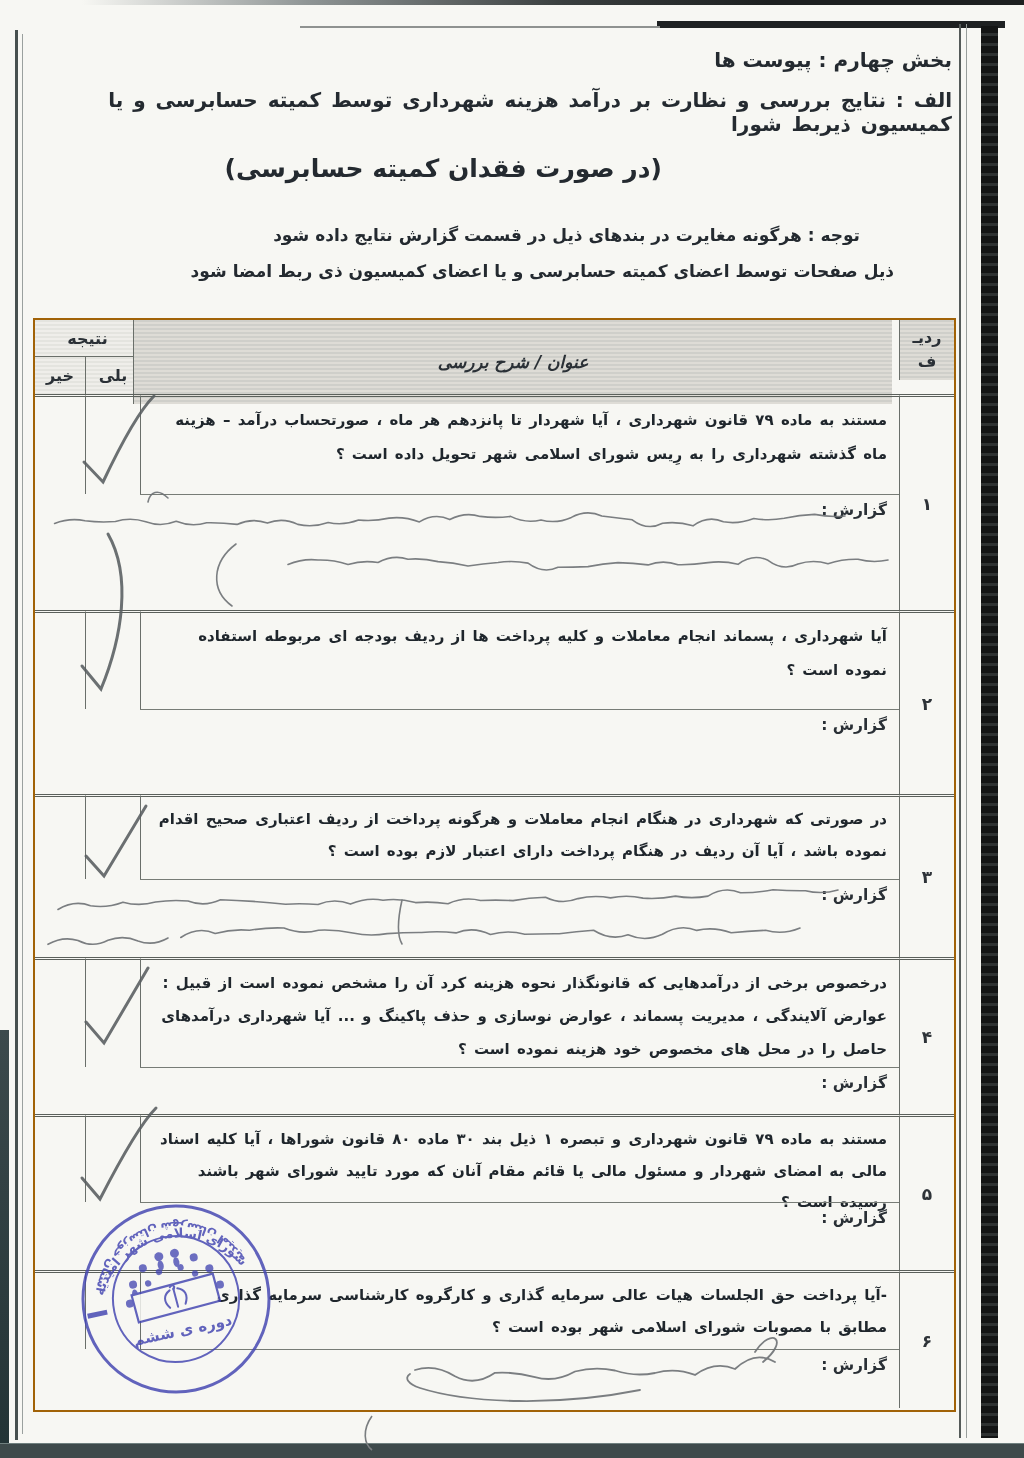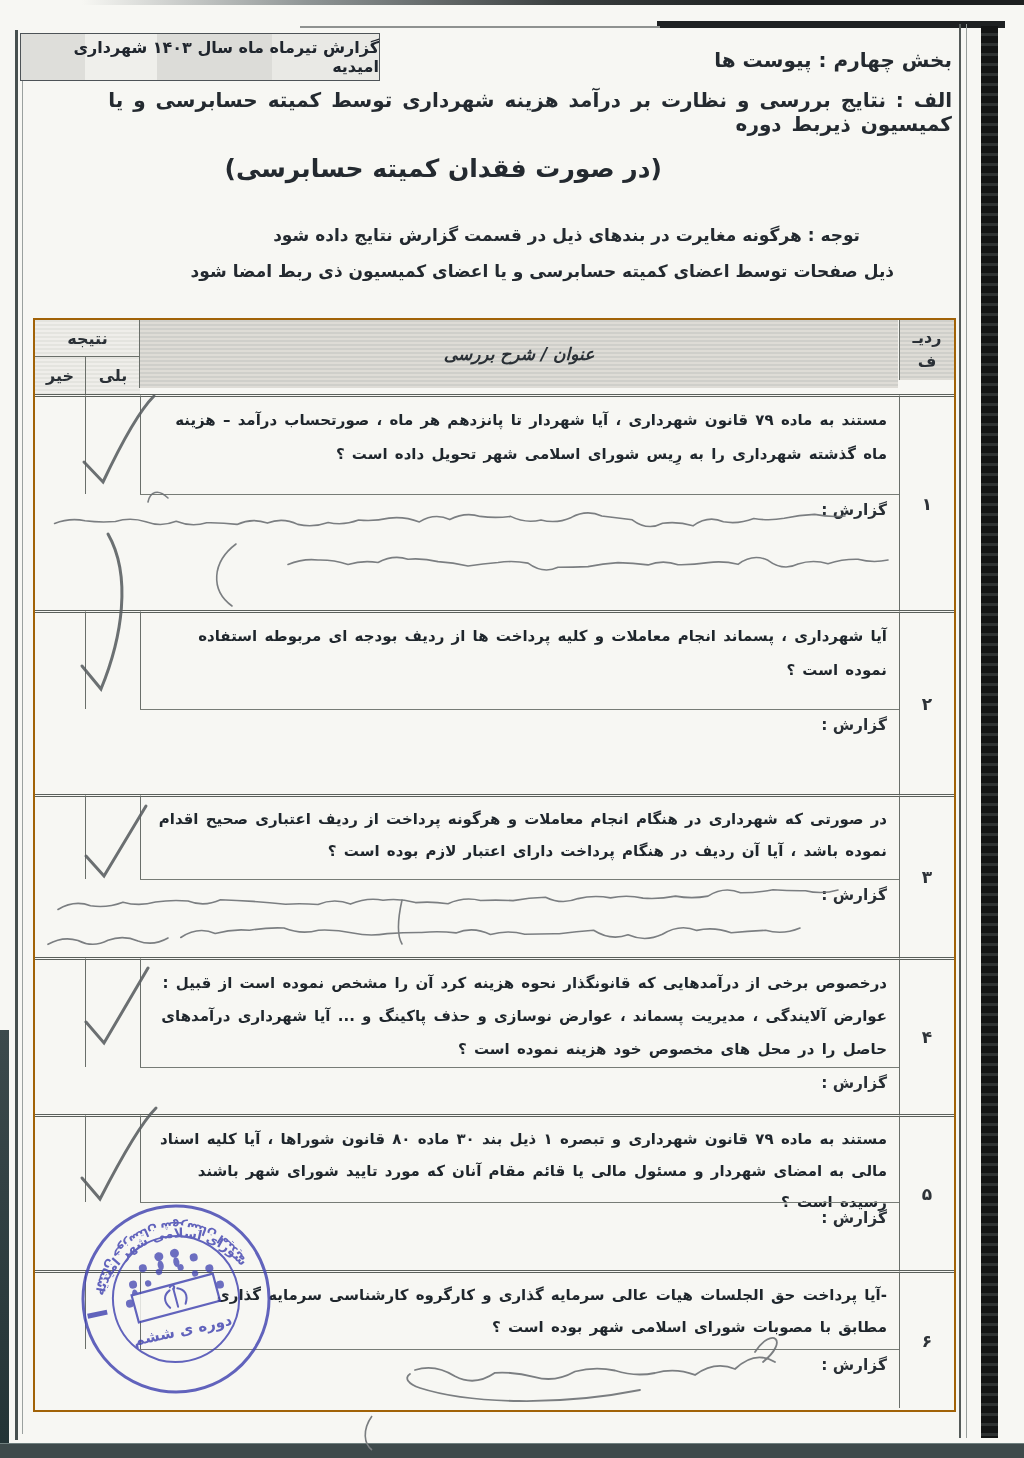--- a/index.html
+++ b/index.html
@@ -71,38 +71,35 @@
   <div class="frame-top-thick"></div>
   <div class="frame-top-thin"></div>
   <div class="frame-left-a"></div>
   <div class="frame-left-b"></div>
   <div class="scan-left-band"></div>
   <div class="frame-right-a"></div>
   <div class="frame-right-b"></div>
   <div class="scan-right-bar"></div>
   <div class="scan-bottom"></div>
 
-  <div class="corner-box">
-    <span>گزارش  تیرماه ماه سال ۱۴۰۳ شهرداری امیدیه</span>
-  </div>
 
   <div class="headings">
     <div class="h-part">بخش چهارم : پیوست ها</div>
-    <div class="h-alef">الف : نتایج بررسی و نظارت بر درآمد هزینه شهرداری توسط کمیته حسابرسی و یا کمیسیون ذیربط دوره</div>
+    <div class="h-alef">الف : نتایج بررسی و نظارت بر درآمد هزینه شهرداری توسط کمیته حسابرسی و یا کمیسیون ذیربط شورا</div>
     <div class="h-paren">(در صورت فقدان کمیته حسابرسی)</div>
     <div class="h-note1">توجه : هرگونه مغایرت در بندهای ذیل در قسمت گزارش نتایج داده شود</div>
     <div class="h-note2">ذیل صفحات توسط اعضای کمیته حسابرسی و یا اعضای کمیسیون ذی ربط امضا شود</div>
   </div>
 
   <div class="audit-table">
 
     <div class="cell th hdr-light" style="top:0;right:814px;width:105px;height:36px;">نتیجه</div>
     <div class="cell th hdr-light vline" style="top:36px;right:814px;width:55px;height:38px;border-top:1.4px solid #6a6f6a;">بلی</div>
     <div class="cell th hdr-light" style="top:36px;right:869px;width:50px;height:38px;border-top:1.4px solid #6a6f6a;">خیر</div>
-    <div class="cell th th-title hdr vline" style="top:0;right:56px;width:759px;height:68px;">عنوان / شرح بررسی</div>
+    <div class="cell th th-title hdr vline" style="top:0;right:62px;width:759px;height:84px;">عنوان / شرح بررسی</div>
     <div class="cell th th-radif hdr vline" style="top:0;right:0;width:55px;height:60px;">ردیـ
 ف</div>
 
     <div class="cell row-sep" style="top:74px;right:869px;width:50px;height:100px;"></div>
     <div class="cell row-sep vline" style="top:74px;right:814px;width:55px;height:100px;"></div>
     <div class="cell row-sep vline qcell" style="top:74px;right:55px;width:759px;height:100px;">مستند به ماده ۷۹ قانون شهرداری ، آیا شهردار تا پانزدهم هر ماه ، صورتحساب درآمد – هزینه ماه گذشته شهرداری را به رِیس شورای اسلامی شهر تحویل داده است ؟</div>
     <div class="cell q-divider gozaresh" style="top:174px;right:55px;width:759px;height:116px;">گزارش :</div>
     <div class="cell row-sep vline num-cell" style="top:74px;right:0;width:55px;height:216px;">۱</div>
 
     <div class="cell row-sep" style="top:290px;right:869px;width:50px;height:99px;"></div>

